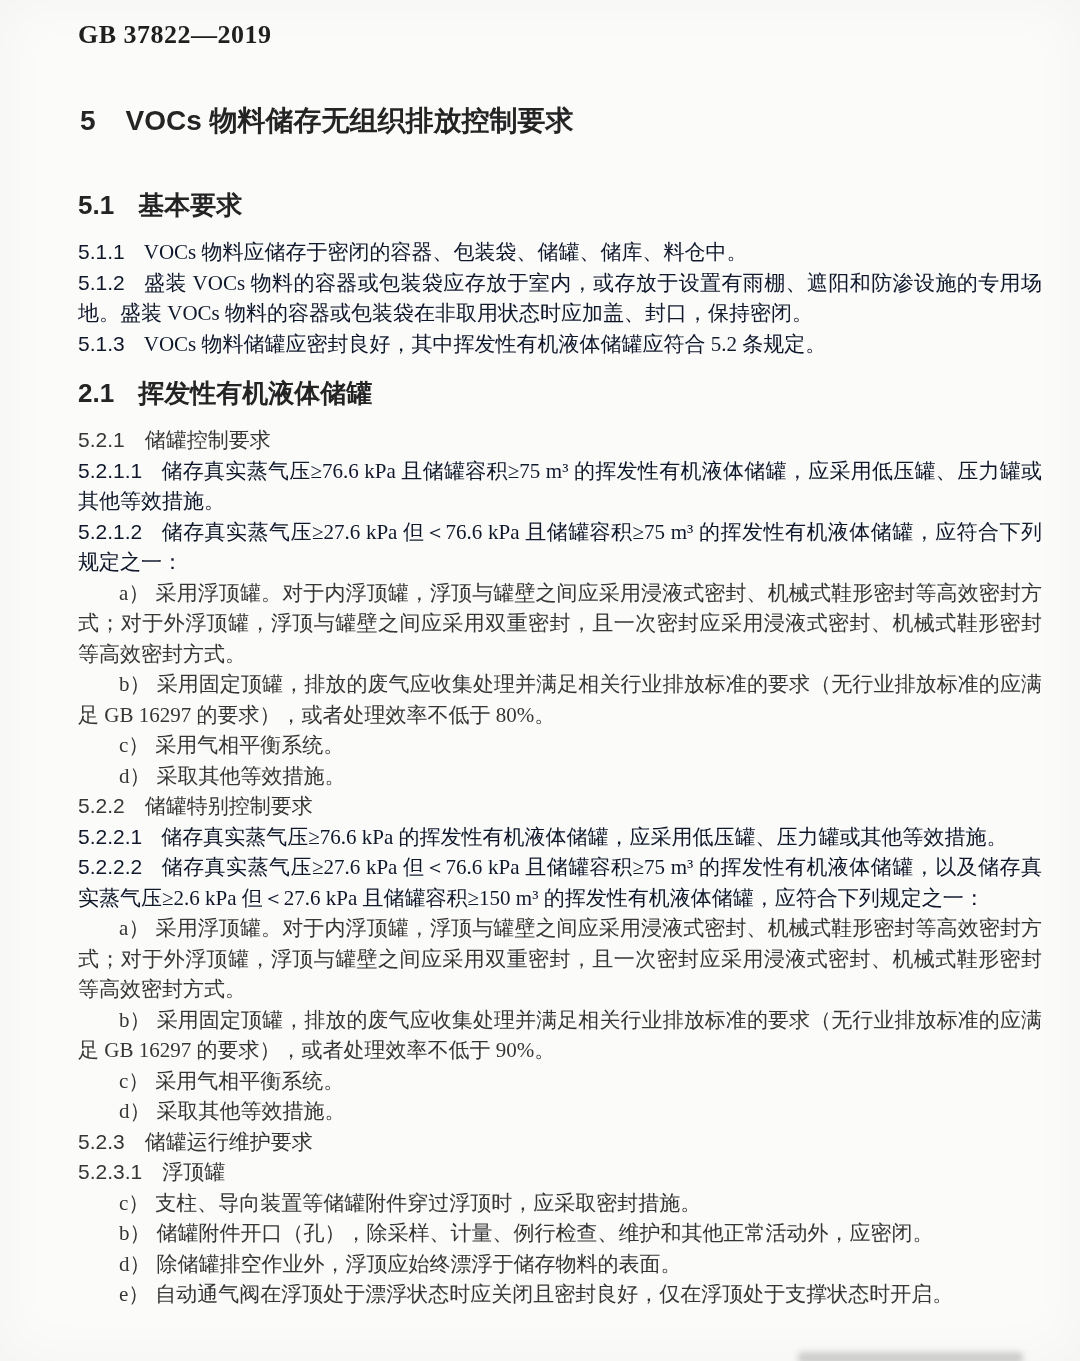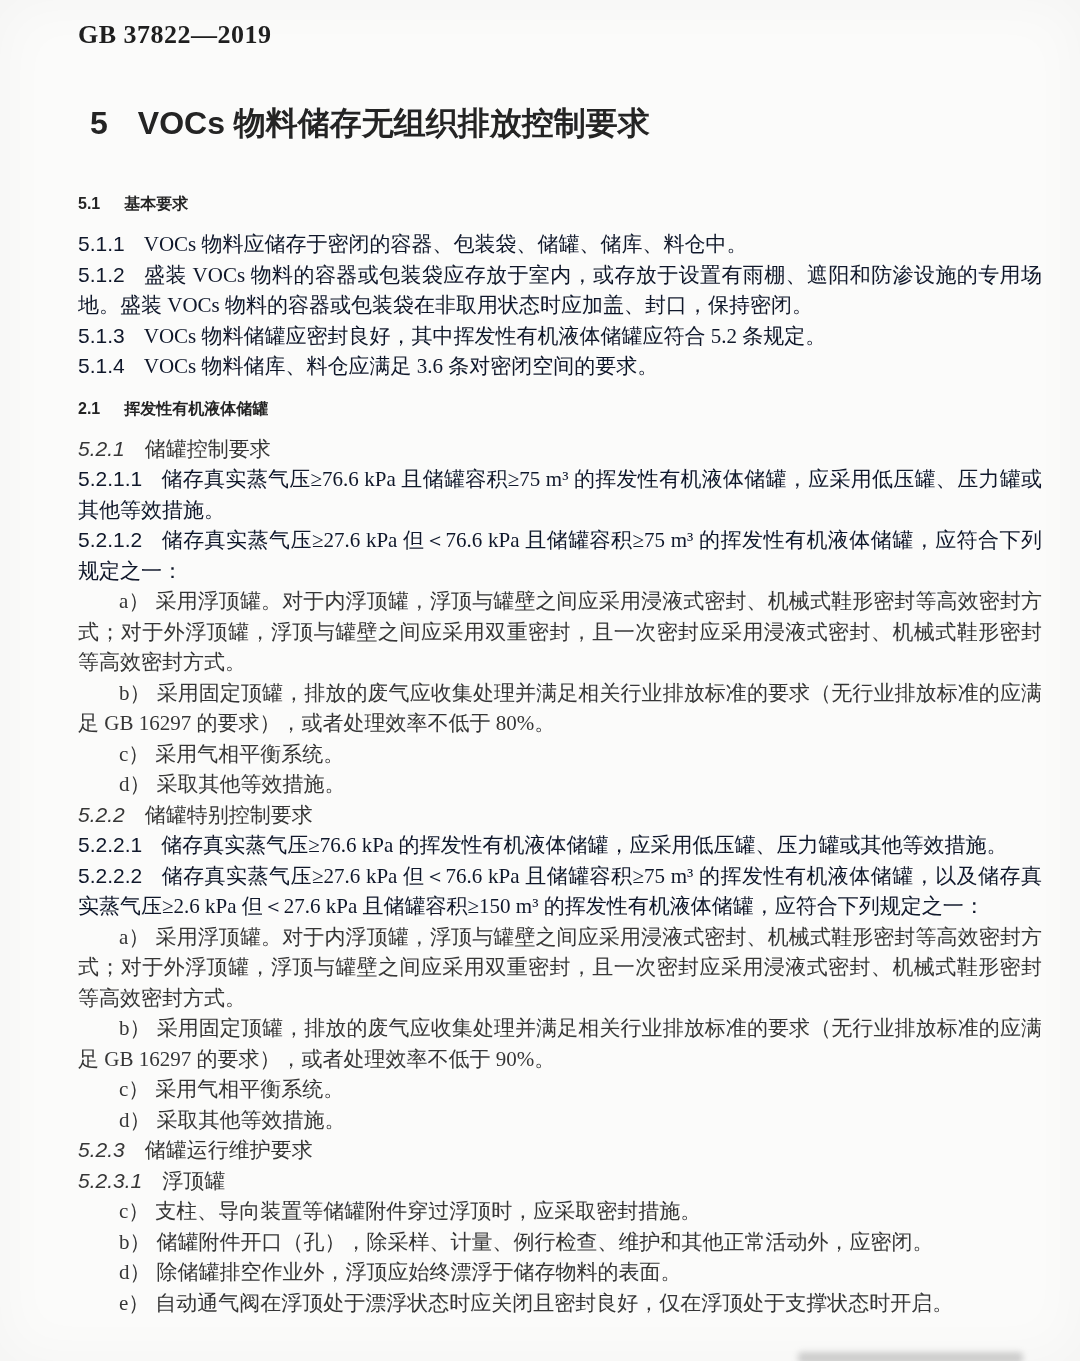--- a/index.html
+++ b/index.html
@@ -20,44 +20,43 @@
     box-shadow: inset 0 0 60px rgba(0,0,0,0.03);
   }
   .doc-header {
     font-family: "Liberation Serif", serif;
     font-weight: bold;
     font-size: 26px;
     letter-spacing: 0.5px;
     color: #1f1f1f;
   }
   .chapter {
-    margin: 52px 0 48px 12px;
+    margin: 52px 0 48px 2px;
     font-family: "Liberation Sans", "DejaVu Sans", sans-serif;
     font-weight: bold;
-    font-size: 32px;
+    font-size: 28px;
     color: #242424;
   }
   .chapter .num { margin-right: 30px; }
   .section {
     margin: 17px 0 14px 0;
     font-family: "Liberation Sans", "DejaVu Sans", sans-serif;
     font-weight: bold;
-    font-size: 16px;
+    font-size: 26px;
     color: #242424;
   }
   .section .num { margin-right: 24px; }
   .subsection {
     font-size: 21px;
     line-height: 30.5px;
     color: #363636;
   }
   .subsection .num {
     font-family: "Liberation Sans", "DejaVu Sans", sans-serif;
     margin-right: 20px;
-    font-style: italic;
   }
   .clause {
     font-size: 21px;
     line-height: 30.5px;
     text-align: justify;
     color: #0f172a;
   }
   .clause .num {
     font-family: "Liberation Sans", "DejaVu Sans", sans-serif;
     margin-right: 19px;
@@ -87,21 +86,20 @@
 
 <div class="page">
   <div class="doc-header">GB 37822—2019</div>
 
   <div>
       <div class="chapter"><span class="num">5</span><span>VOCs 物料储存无组织排放控制要求</span></div>
       <div class="section"><span class="num">5.1</span><span>基本要求</span></div>
       <div class="clause"><span class="num">5.1.1</span><span>VOCs 物料应储存于密闭的容器、包装袋、储罐、储库、料仓中。</span></div>
       <div class="clause"><span class="num">5.1.2</span><span>盛装 VOCs 物料的容器或包装袋应存放于室内，或存放于设置有雨棚、遮阳和防渗设施的专用场地。盛装 VOCs 物料的容器或包装袋在非取用状态时应加盖、封口，保持密闭。</span></div>
       <div class="clause"><span class="num">5.1.3</span><span>VOCs 物料储罐应密封良好，其中挥发性有机液体储罐应符合 5.2 条规定。</span></div>
-      <div class="clause"><span class="num">5.1.4</span><span>VOCs 物料储库、料仓应满足 3.6 条对密闭空间的要求。</span></div>
       <div class="section"><span class="num">2.1</span><span>挥发性有机液体储罐</span></div>
       <div class="subsection"><span class="num">5.2.1</span><span>储罐控制要求</span></div>
       <div class="clause"><span class="num">5.2.1.1</span><span>储存真实蒸气压≥76.6 kPa 且储罐容积≥75 m³ 的挥发性有机液体储罐，应采用低压罐、压力罐或其他等效措施。</span></div>
       <div class="clause"><span class="num">5.2.1.2</span><span>储存真实蒸气压≥27.6 kPa 但＜76.6 kPa 且储罐容积≥75 m³ 的挥发性有机液体储罐，应符合下列规定之一：</span></div>
       <div class="list-item"><span class="label">a）</span><span>采用浮顶罐。对于内浮顶罐，浮顶与罐壁之间应采用浸液式密封、机械式鞋形密封等高效密封方式；对于外浮顶罐，浮顶与罐壁之间应采用双重密封，且一次密封应采用浸液式密封、机械式鞋形密封等高效密封方式。</span></div>
       <div class="list-item"><span class="label">b）</span><span>采用固定顶罐，排放的废气应收集处理并满足相关行业排放标准的要求（无行业排放标准的应满足 GB 16297 的要求），或者处理效率不低于 80%。</span></div>
       <div class="list-item"><span class="label">c）</span><span>采用气相平衡系统。</span></div>
       <div class="list-item"><span class="label">d）</span><span>采取其他等效措施。</span></div>
       <div class="subsection"><span class="num">5.2.2</span><span>储罐特别控制要求</span></div>
       <div class="clause"><span class="num">5.2.2.1</span><span>储存真实蒸气压≥76.6 kPa 的挥发性有机液体储罐，应采用低压罐、压力罐或其他等效措施。</span></div>

